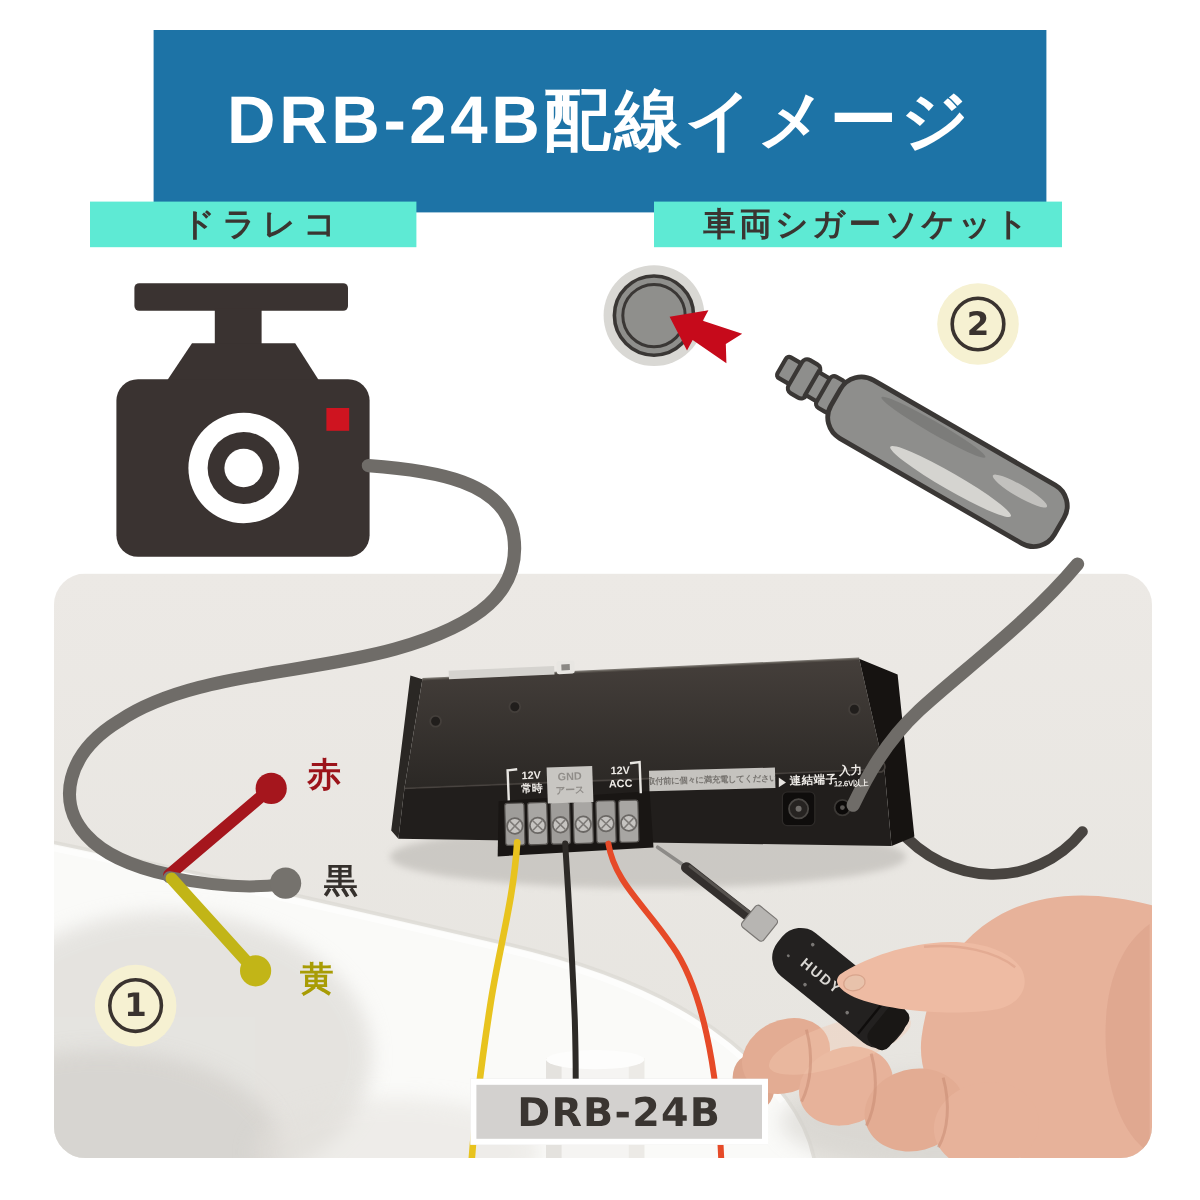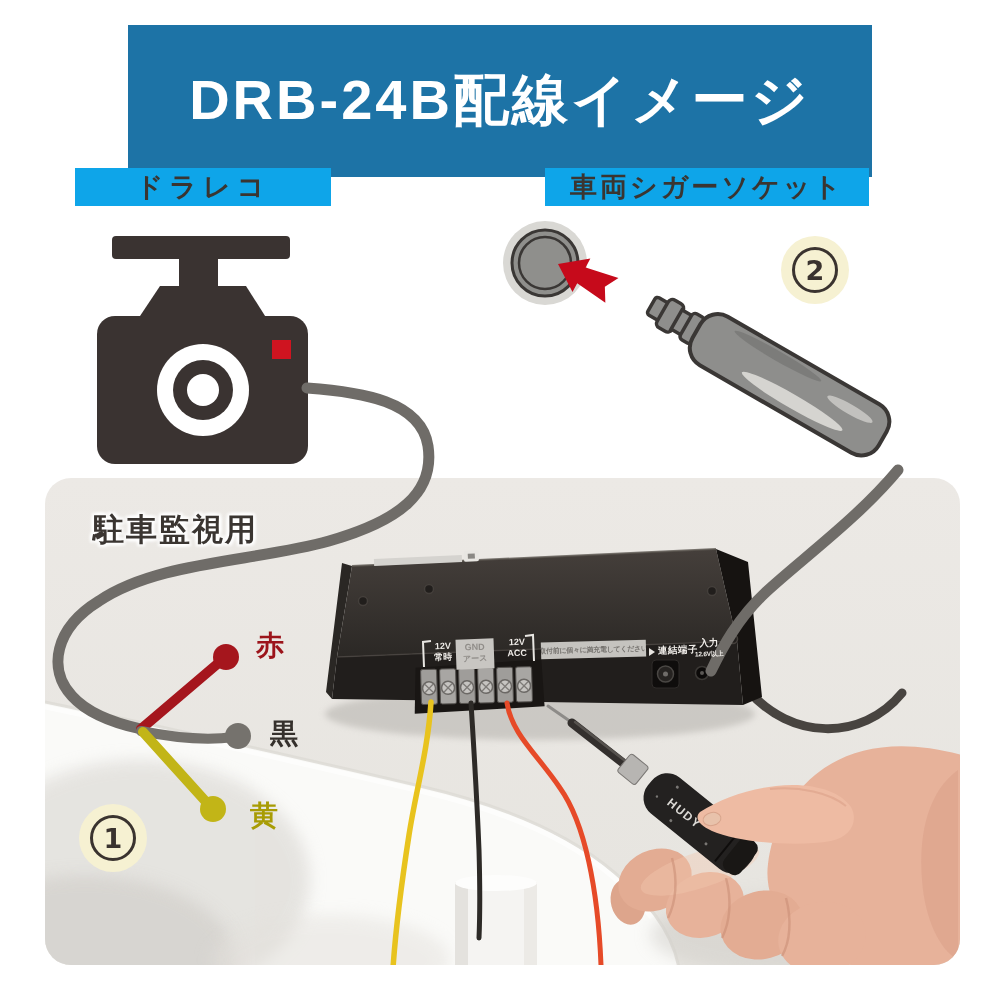--- a/index.html
+++ b/index.html
@@ -4,22 +4,22 @@
 <style>
   html,body{margin:0;padding:0;background:#ffffff;}
   .canvas{position:relative;width:1000px;height:1000px;background:#ffffff;overflow:hidden;
           font-family:"Liberation Sans","DejaVu Sans",sans-serif;}
   .abs{position:absolute;}
   svg{position:absolute;left:0;top:0;}
 
   .banner{left:128px;top:25px;width:744px;height:152px;background:#1d73a6;color:#fff;
           display:flex;align-items:center;justify-content:center;font-size:56px;font-weight:bold;
           letter-spacing:3px;z-index:5;}
-  .glabel{height:38px;background:#0ea5e9;color:#3a3531;display:flex;align-items:center;
-          justify-content:center;font-weight:bold;font-size:27px;z-index:5;}
+  .glabel{height:38px;background:#5eead4;color:#3a3531;display:flex;align-items:center;
+          justify-content:center;font-weight:bold;font-size:27px;z-index:5;padding-left:16px;}
   .glabel.dashcam{left:75px;top:168px;width:256px;letter-spacing:6px;}
   .glabel.socket{left:545px;top:168px;width:324px;letter-spacing:3px;}
 
   .cable-label{left:93px;top:510px;z-index:6;font-size:31px;font-weight:bold;color:#3a3531;
           line-height:39px;letter-spacing:2px;
           text-shadow:0 0 3px #fff,0 0 6px #fff,2px 2px 3px #fff,-2px -2px 3px #fff,2px -2px 3px #fff,-2px 2px 3px #fff;}
   .wire-label{z-index:6;font-size:28px;font-weight:bold;letter-spacing:0;}
   .wl-red{left:256px;top:627px;color:#9c141b;}
   .wl-black{left:270px;top:715px;color:#35302c;}
   .wl-yellow{left:250px;top:797px;color:#a89c04;}
@@ -264,21 +264,20 @@
   </svg>
 
   <div class="abs banner">
     <span>DRB-24B配線イメージ</span>
   </div>
 
   <div class="abs glabel dashcam">ドラレコ</div>
   <div class="abs glabel socket">車両シガーソケット</div>
 
   <div class="abs cable-label">
-    <div>駐車監視用</div>
   </div>
 
   <div class="abs wire-label wl-red">赤</div>
   <div class="abs wire-label wl-black">黒</div>
   <div class="abs wire-label wl-yellow">黄</div>
 
   <div class="abs badge b2">
     <span class="badge-ring">
       <span>2</span>
     </span>
@@ -304,13 +303,14 @@
   <div class="abs p-sticker">
     <span>取付前に個々に満充電してください</span>
   </div>
   <div class="abs p-arrow"></div>
   <div class="abs panel p-link">連結端子</div>
   <div class="abs panel p-input">
     <div>入力</div>
     <div class="sub">12.6V以上</div>
   </div>
 
+  <div class="abs model-box">DRB-24B</div>
 </div>
 
 </body></html>

